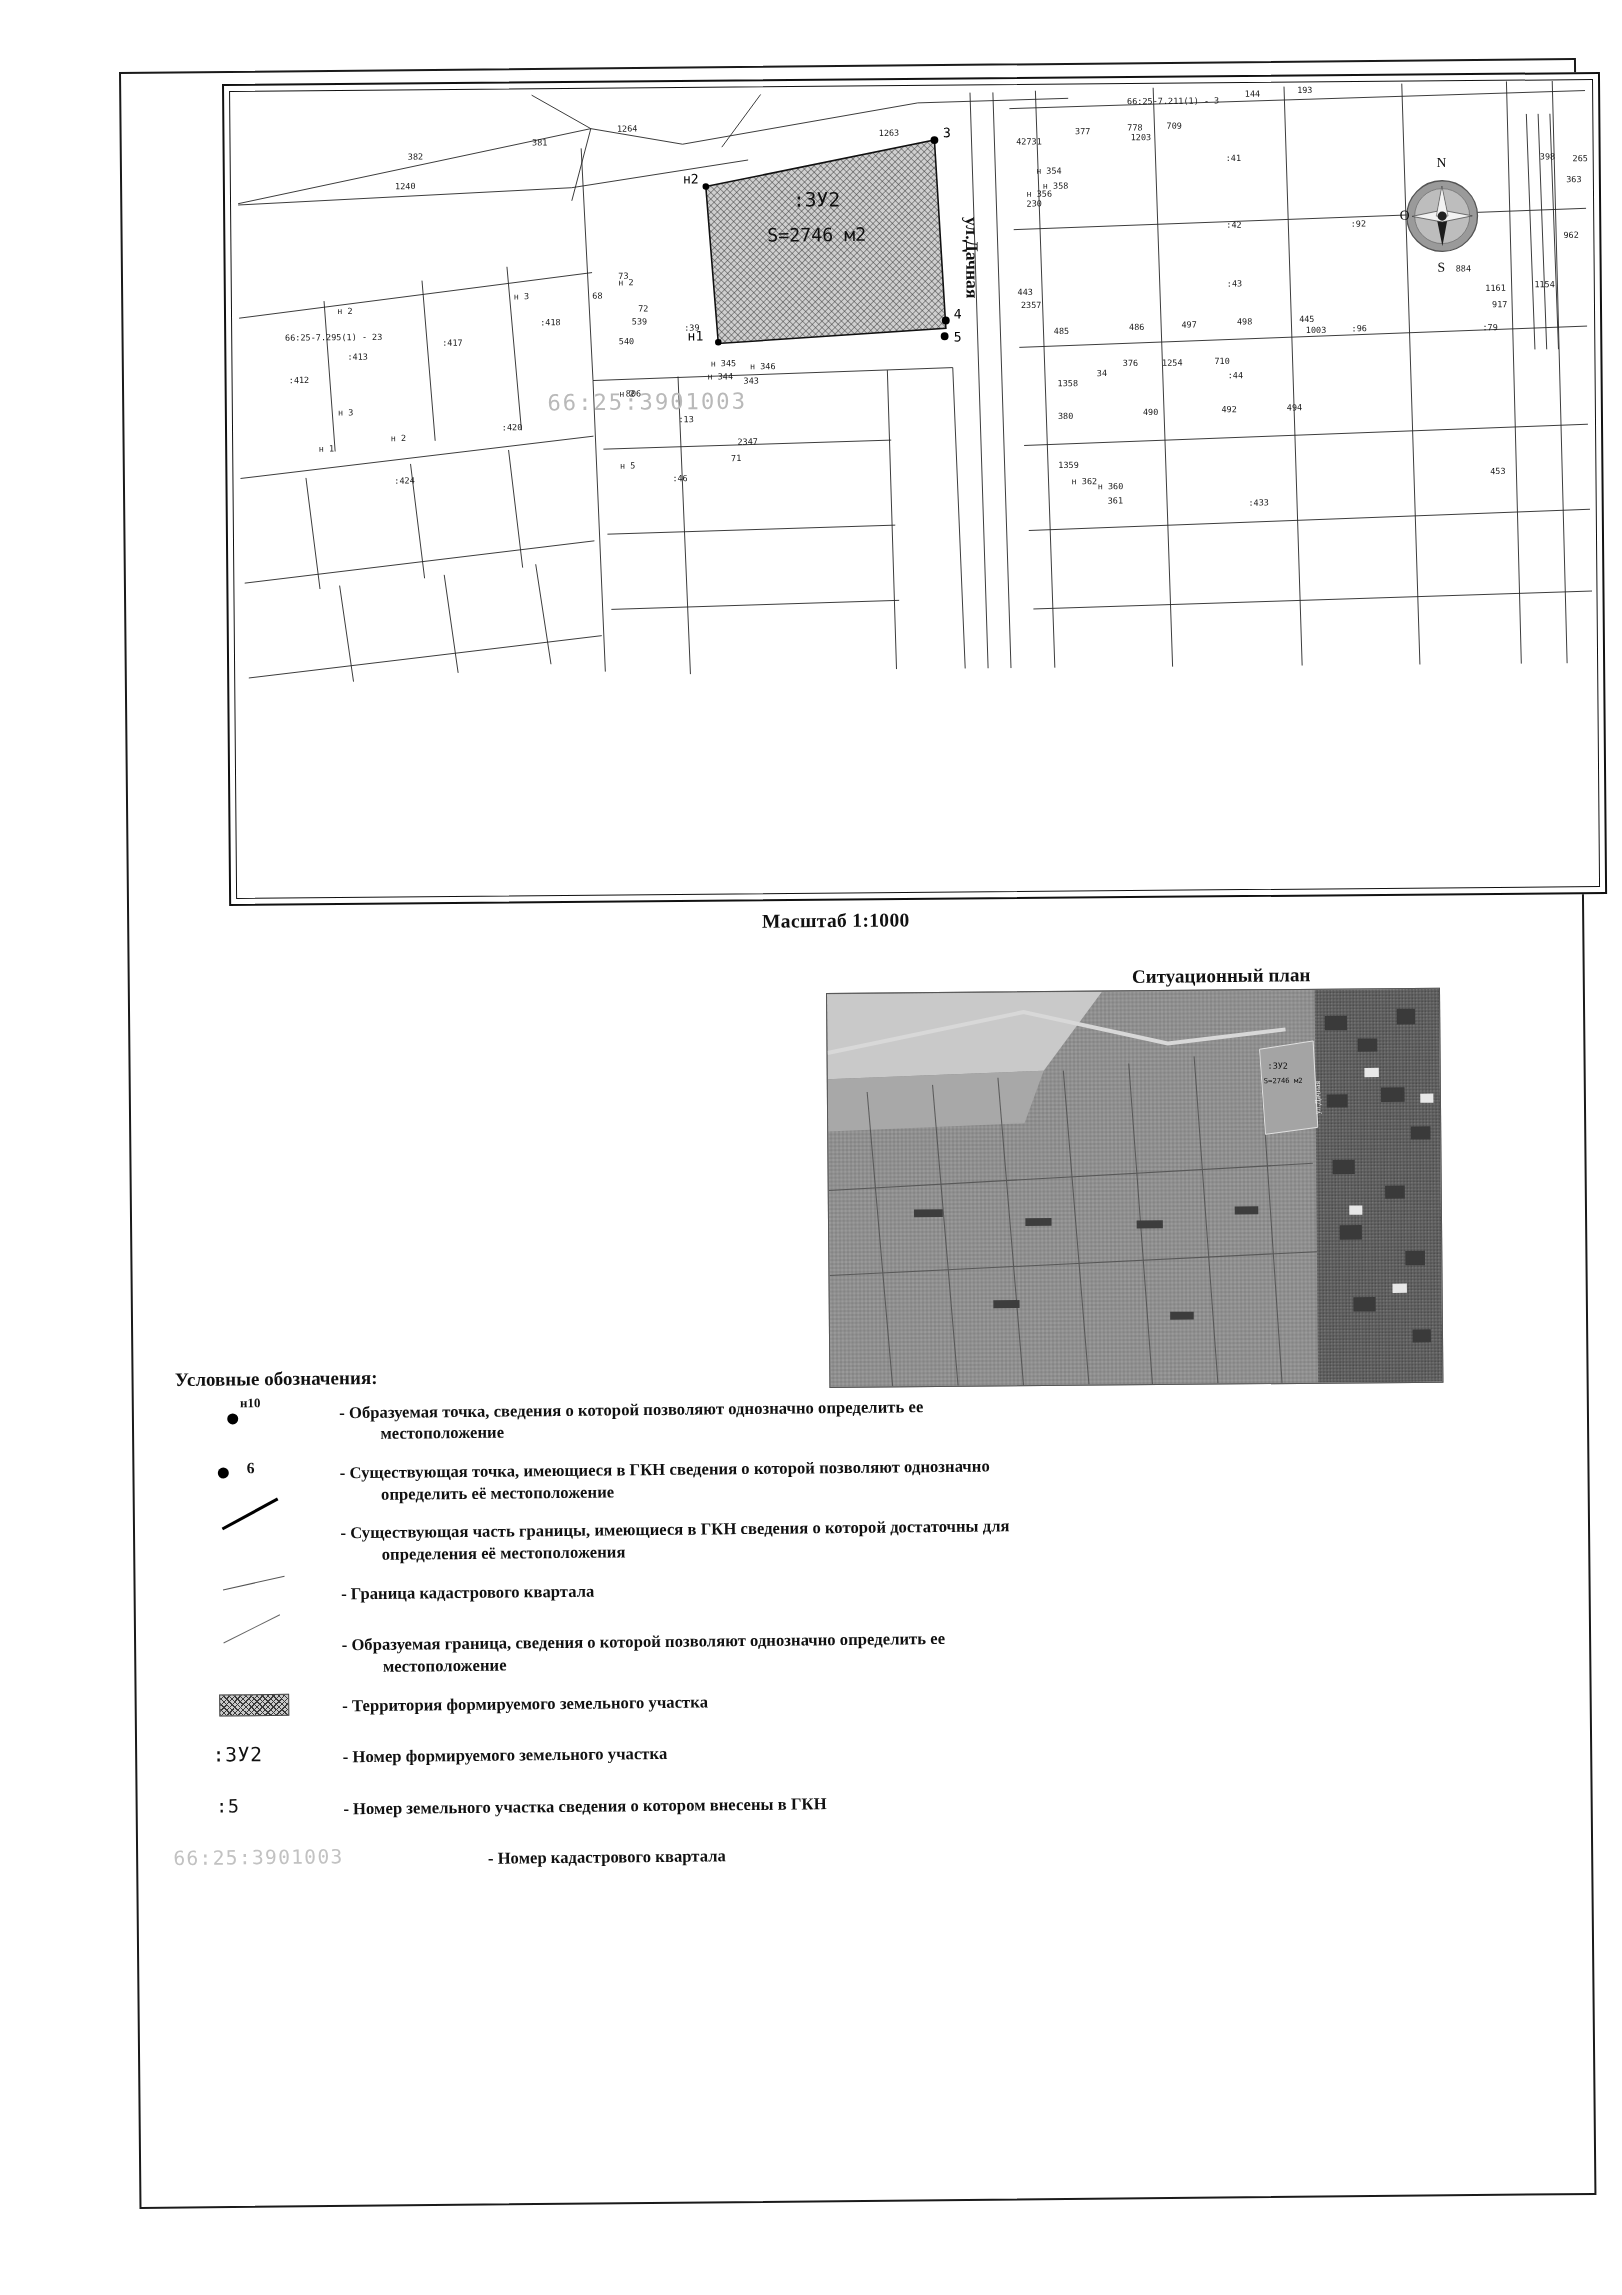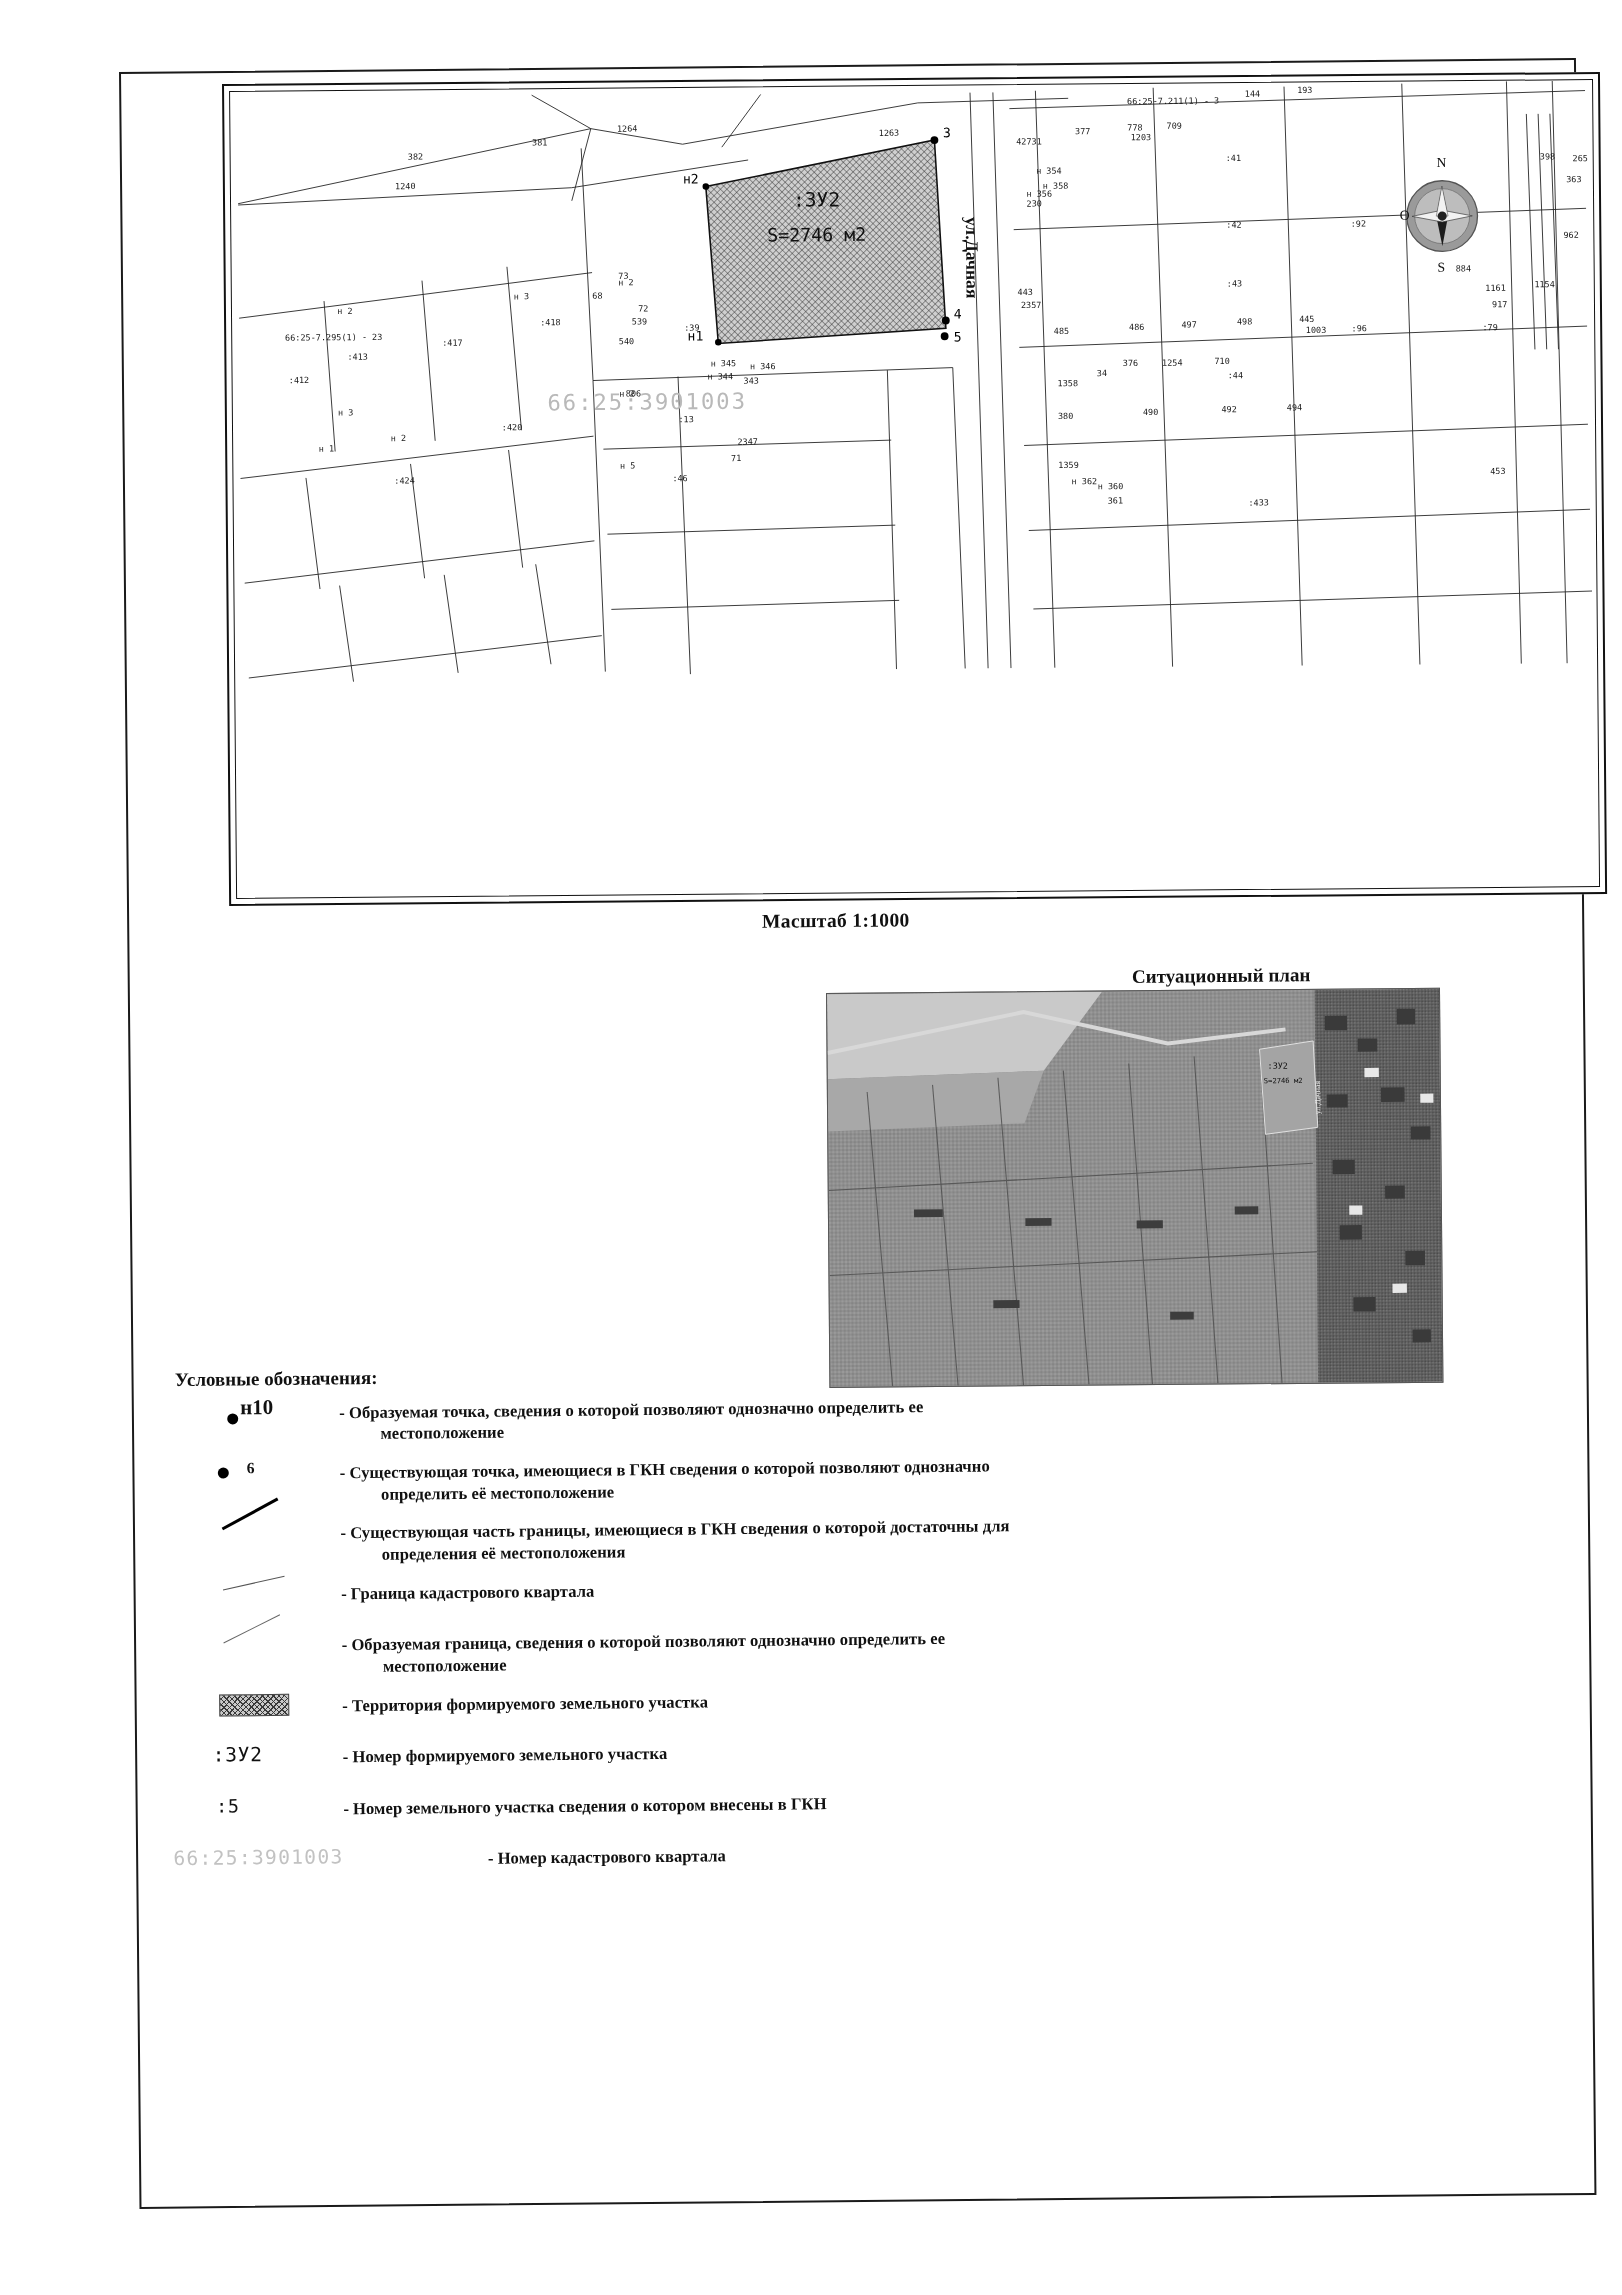--- a/index.html
+++ b/index.html
@@ -118,21 +118,21 @@
   .dot {
     position: absolute;
     width: 11px; height: 11px;
     border-radius: 50%;
     background: #000;
     left: 52px; top: 17px;
   }
   .ptlabel {
     position: absolute;
     left: 65px; top: -1.3px;
-    font-size: 21px;
+    font-size: 13px;
     font-weight: bold;
   }
   .ptlabel.small { left: 71px; top: 2.6px; font-size: 15.7px; }
 
   .line-thick {
     position: absolute;
     left: 46px; top: 10.5px;
     width: 63px; height: 0;
     border-top: 3.3px solid #000;
     transform: rotate(-28deg);

